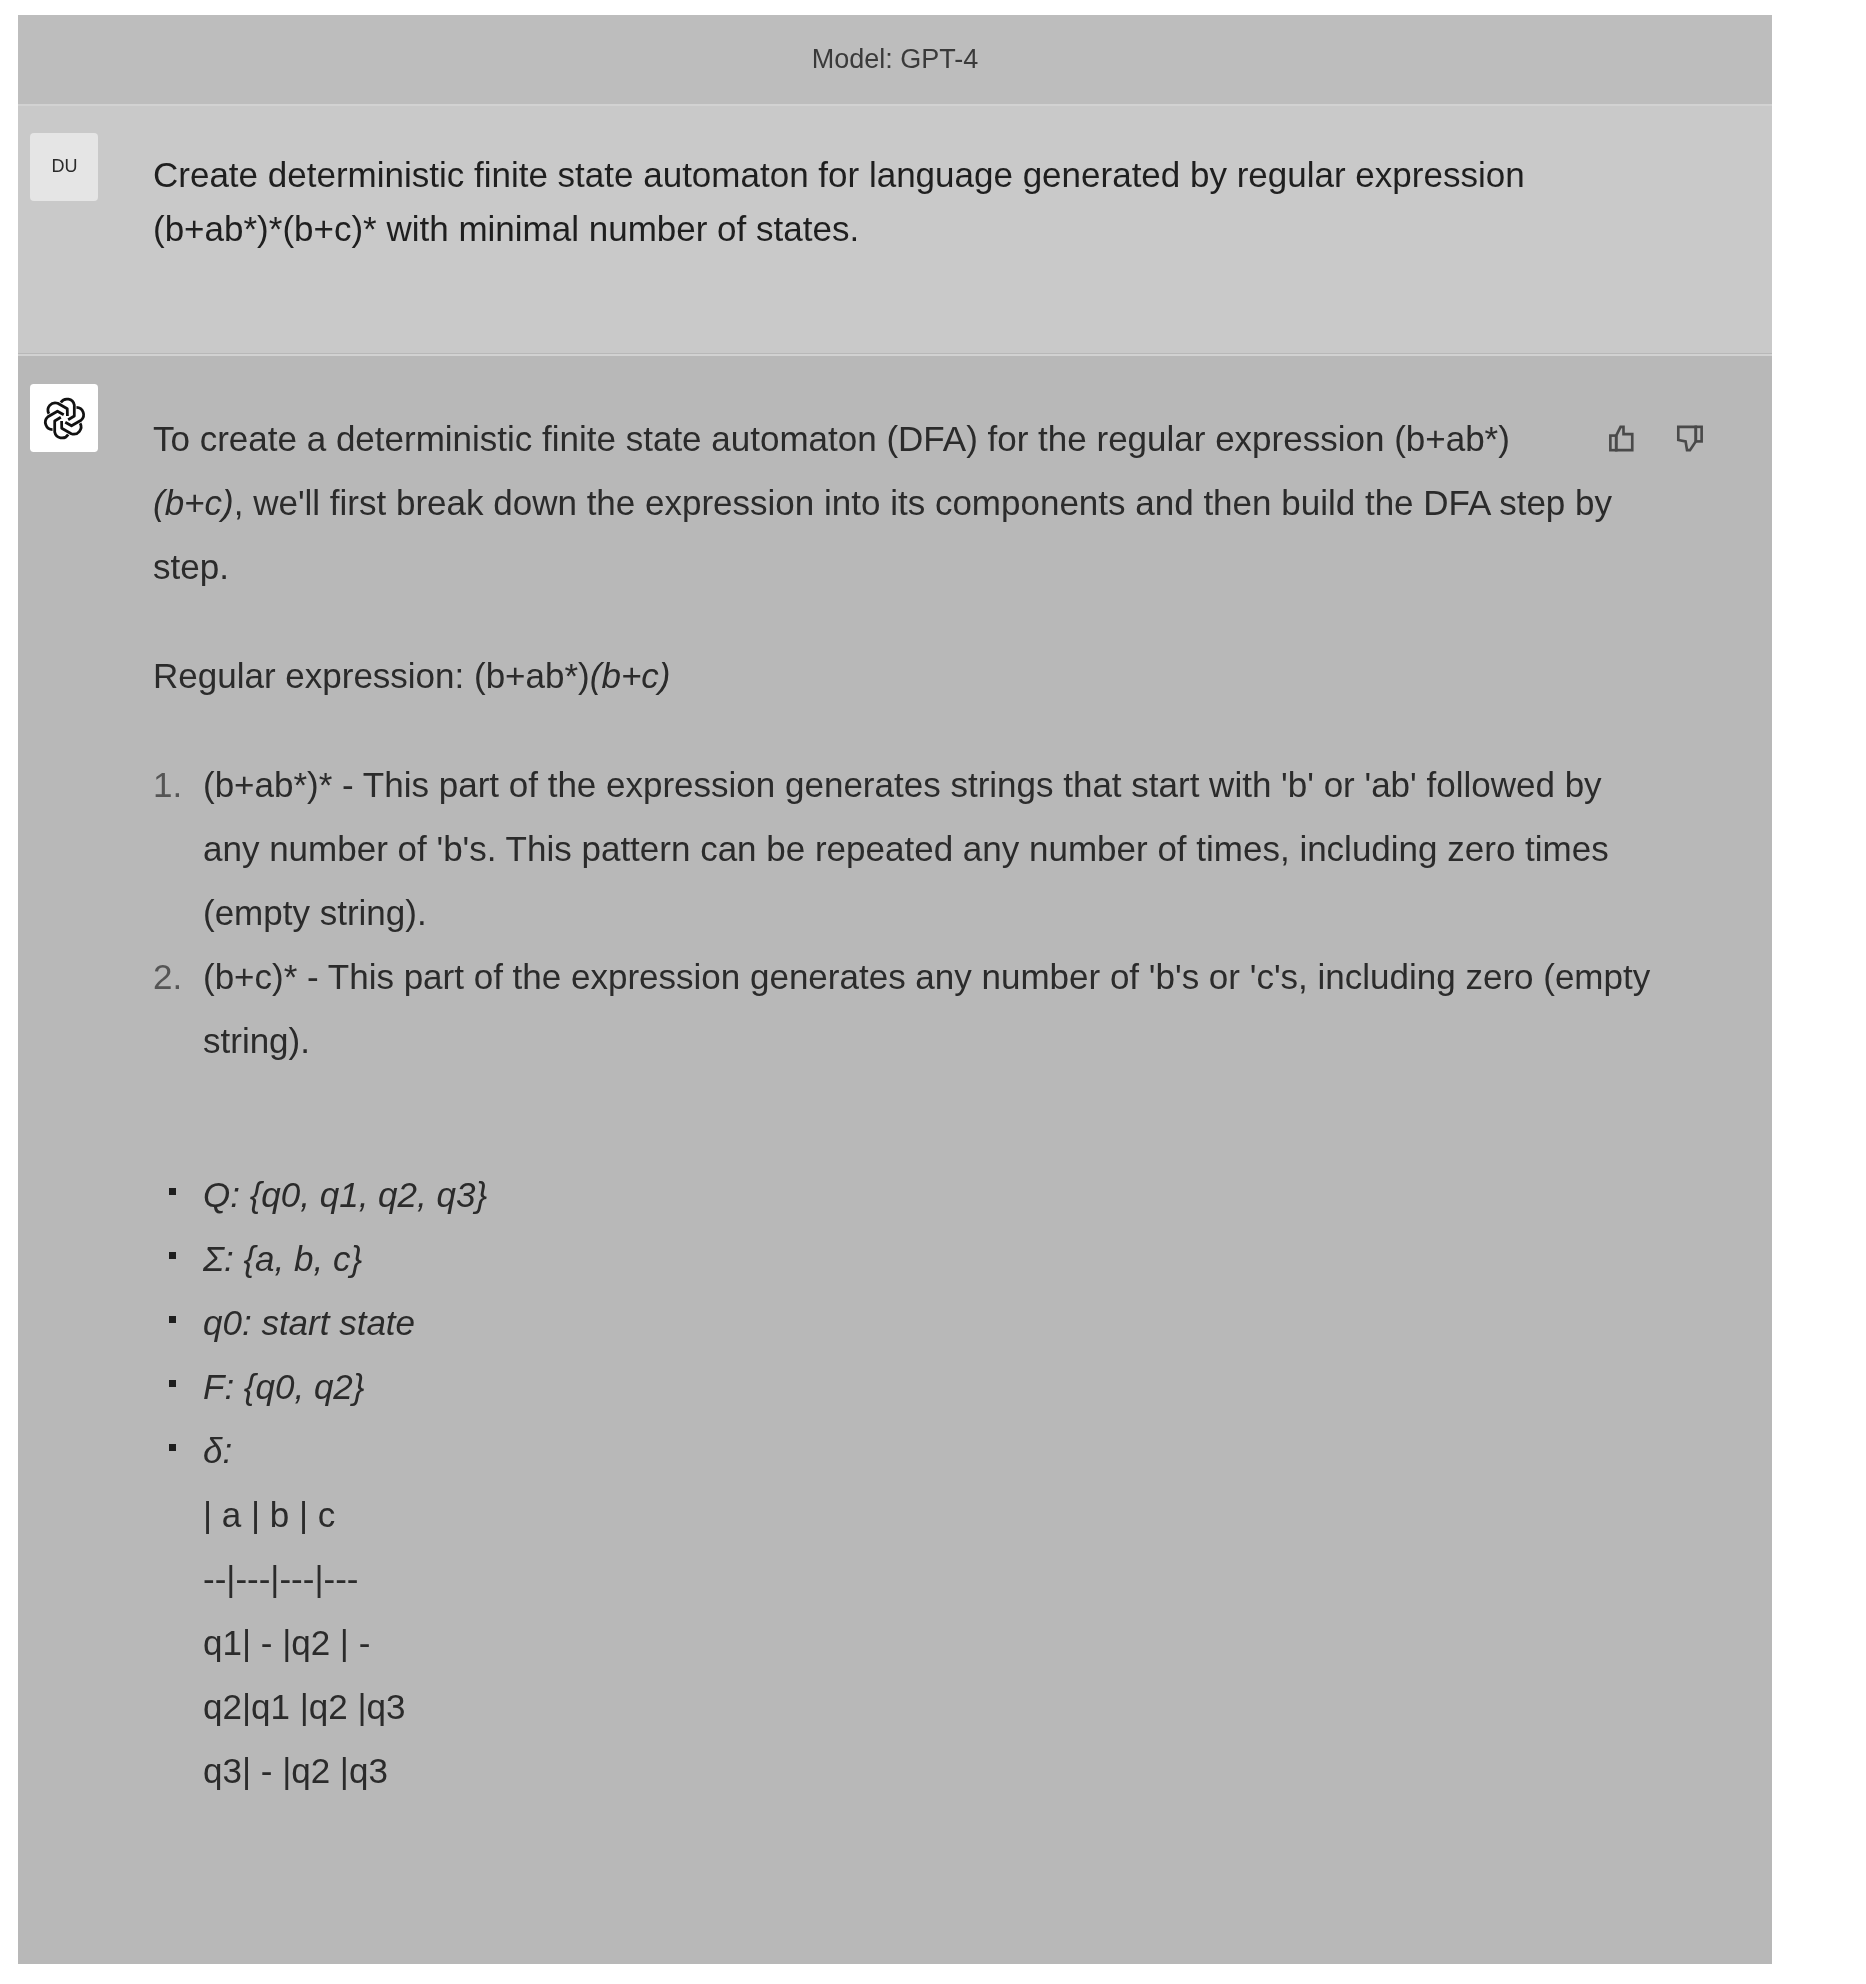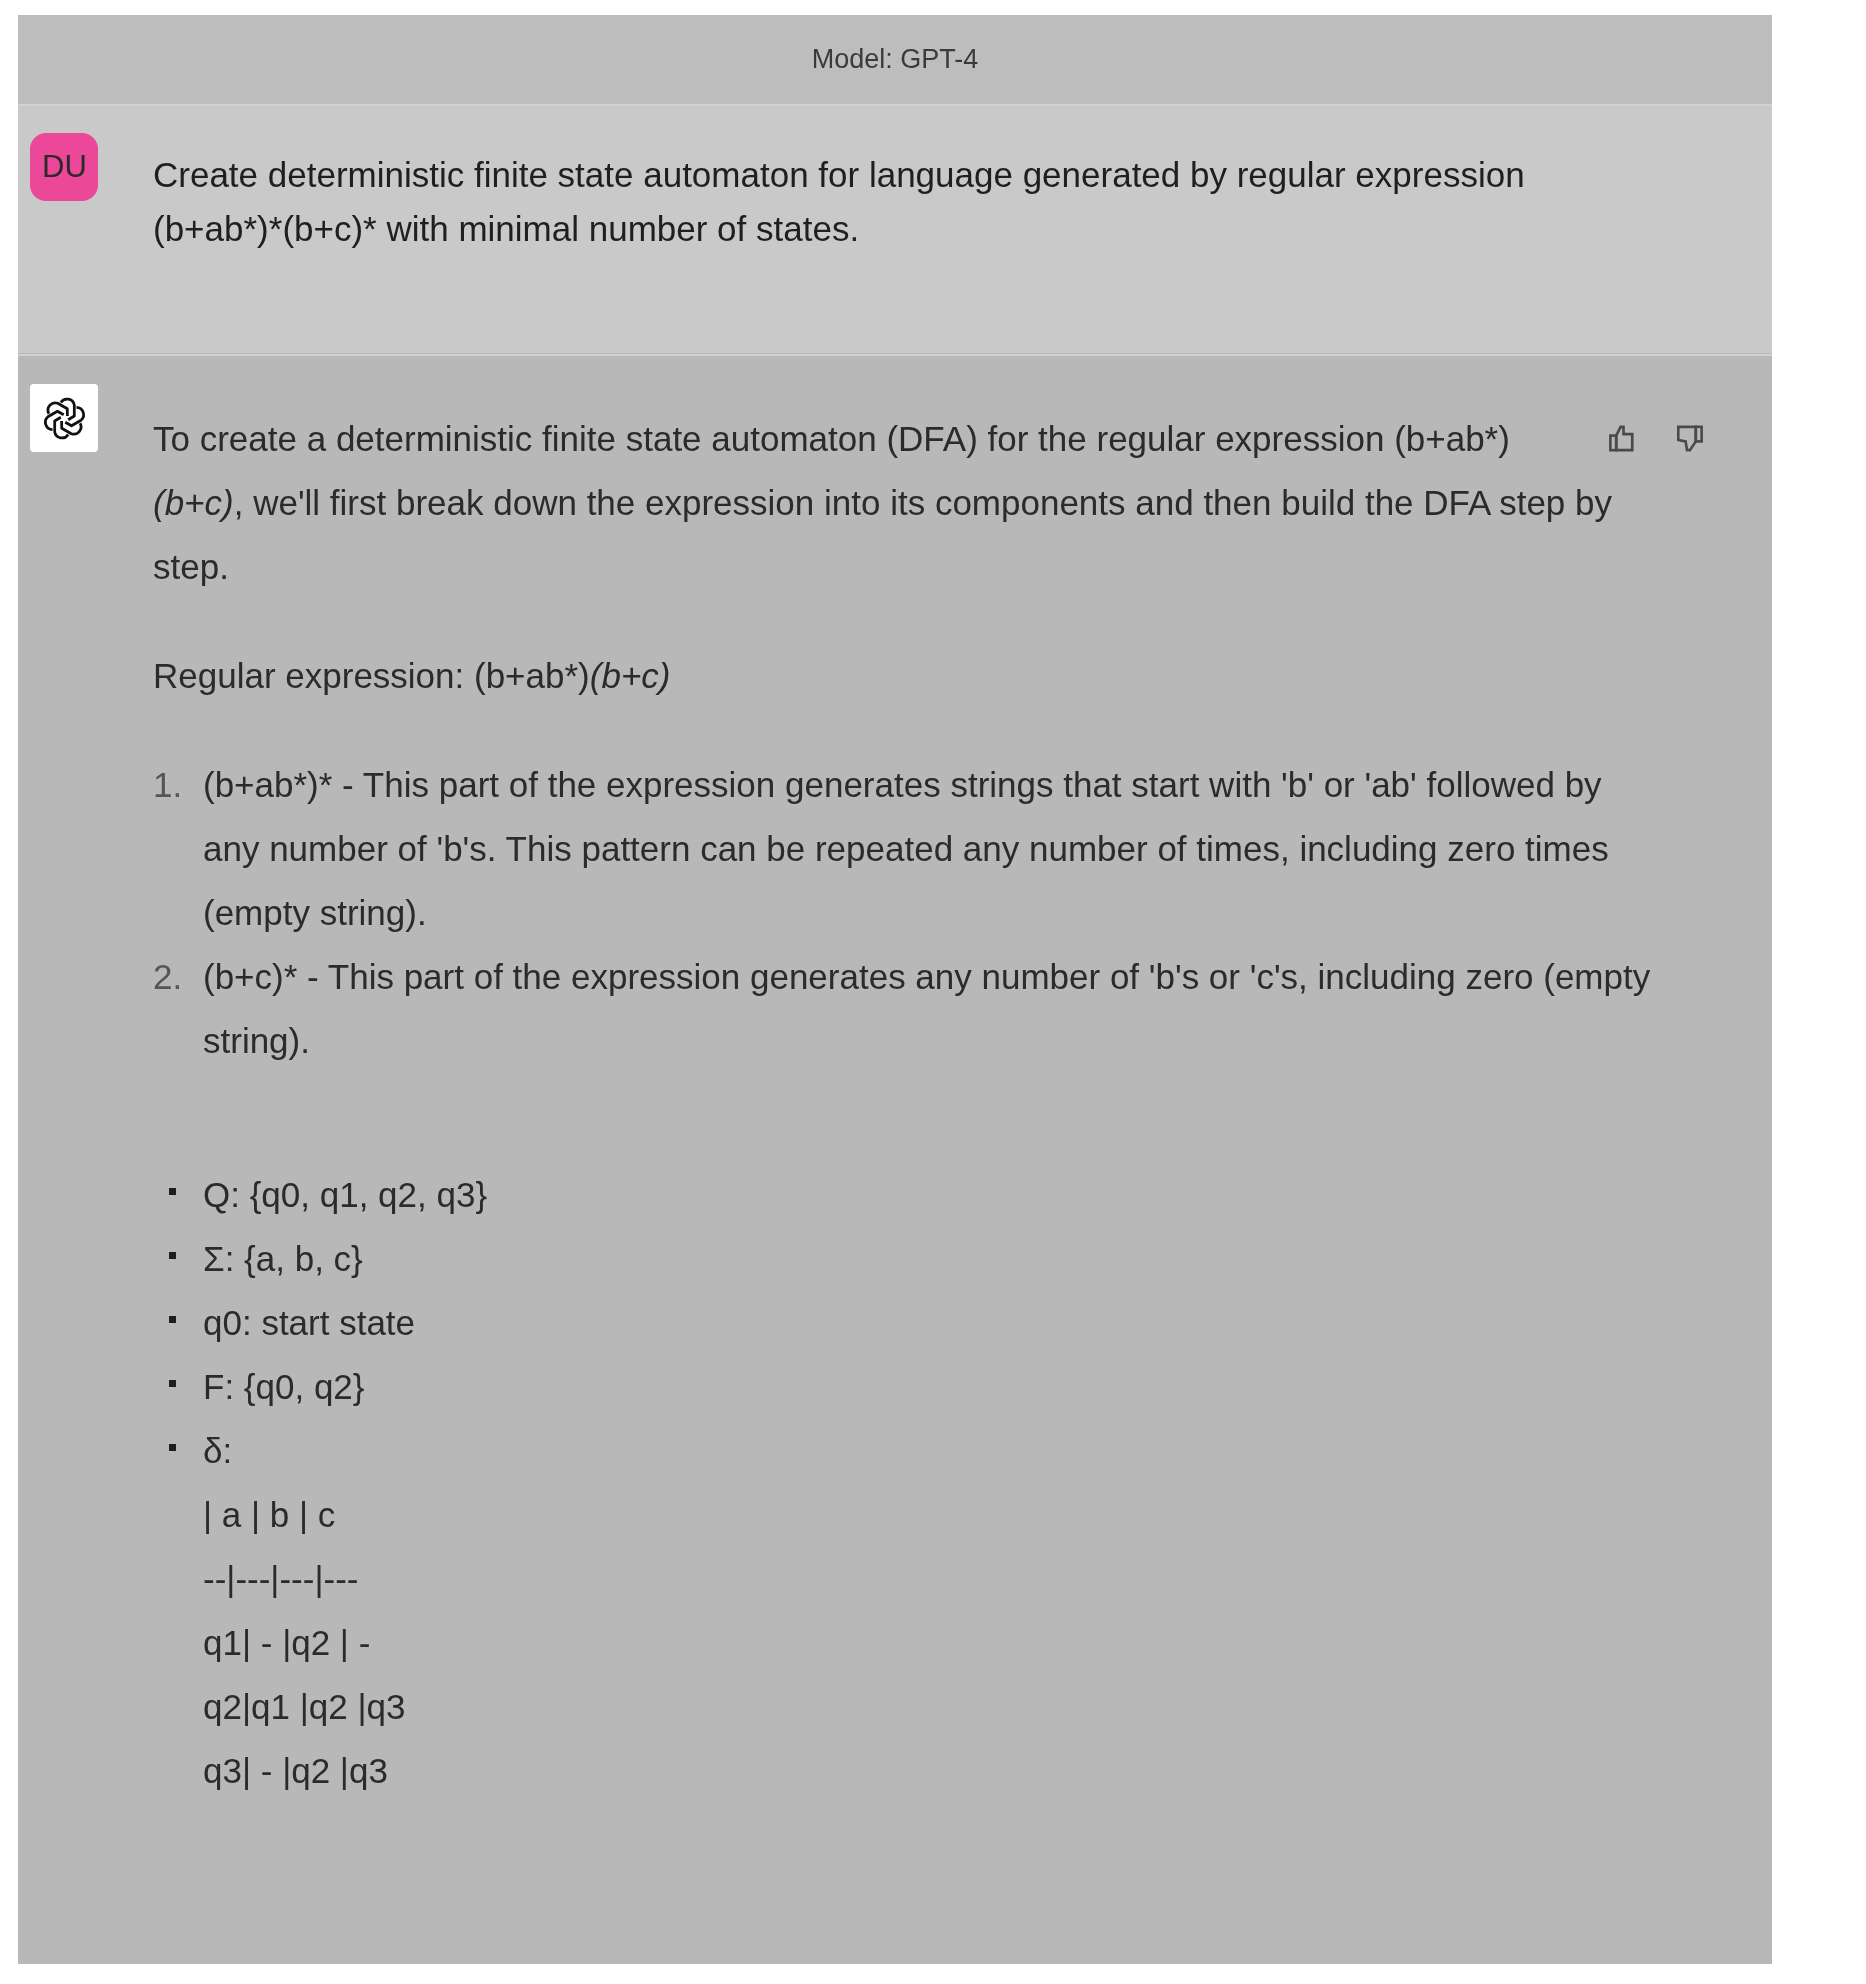--- a/index.html
+++ b/index.html
@@ -61,26 +61,26 @@
     width: 100%;
     height: 1608px;
     background: #b8b8b8;
   }
   .avatar-user {
     position: absolute;
     left: 12.4px;
     top: 26.6px;
     width: 68px;
     height: 68px;
-    background: #ec4899;
-    border-radius: 16px;
-    display: flex;
-    align-items: center;
-    justify-content: center;
-    font-size: 31px;
+    background: #e5e5e5;
+    border-radius: 4px;
+    display: flex;
+    align-items: center;
+    justify-content: center;
+    font-size: 18px;
     color: #2a2a2a;
     font-weight: normal;
   }
   .avatar-ai {
     position: absolute;
     left: 12.4px;
     top: 28.4px;
     width: 68px;
     height: 68px;
     background: #ffffff;
@@ -122,20 +122,21 @@
   }
   .ol-item .num {
     position: absolute;
     left: 0;
     top: 0;
     color: #555555;
   }
   .ul-item {
     position: relative;
     padding-left: 50px;
+    font-style: italic;
   }
   .ul-item .bullet {
     position: absolute;
     left: 16px;
     top: 25px;
     width: 7.4px;
     height: 7.4px;
     background: #1e1e1e;
   }
   .delta-row {

